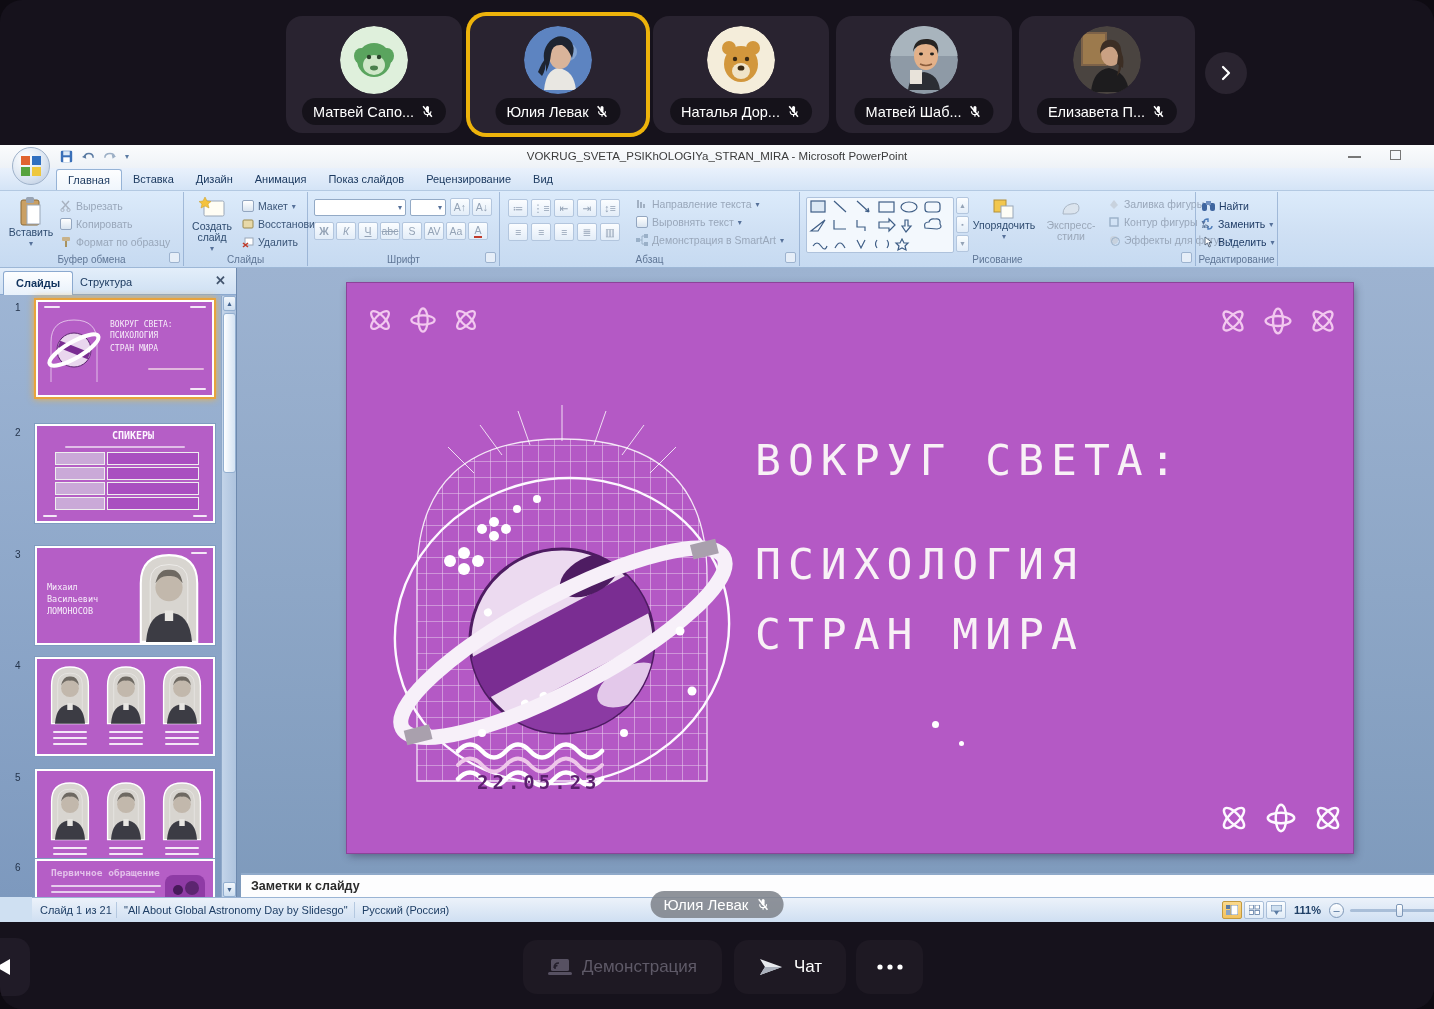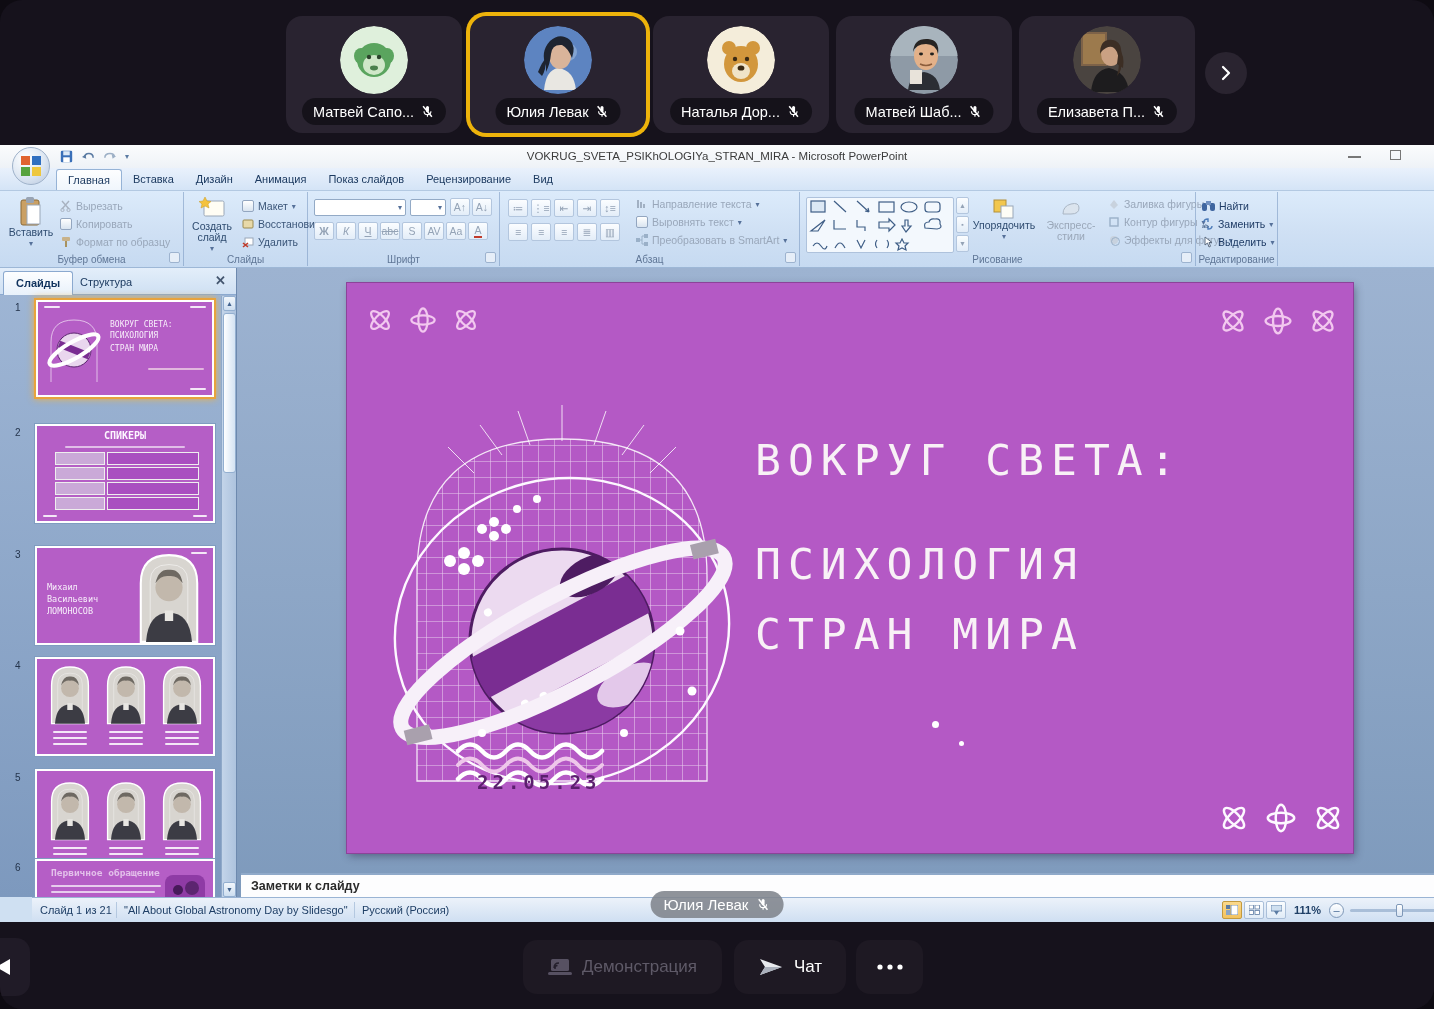--- a/index.html
+++ b/index.html
@@ -437,21 +437,21 @@
           <span>Выровнять текст</span>
             <span class="caret">▾</span>
         </div>
         <div class="rb-small dis" style="left:136px;top:42px">
           <svg width="12" height="12" viewBox="0 0 12 12">
               <rect x="0" y="4" width="4" height="4" fill="#9ab0c8"></rect>
               <rect x="8" y="0" width="4" height="4" fill="#9ab0c8"></rect>
               <rect x="8" y="8" width="4" height="4" fill="#9ab0c8"></rect>
               <path d="M4 6 H6 M6 2 H8 M6 10 H8 M6 2 V10" stroke="#9ab0c8"></path>
             </svg>
-          <span>Преобразовать в SmartArt</span>
+          <span>Демонстрация в SmartArt</span>
             <span class="caret">▾</span>
         </div>
         <div class="rgroup-label">Абзац</div>
         <div class="launcher"></div>
       </div>
 
       <div class="rgroup" style="left:800px;width:396px">
         <div style="position:absolute;left:6px;top:5px;width:148px;height:56px;border:1px solid #aec2dc;background:#f3f8fd;border-radius:2px">
           <svg width="146" height="54" viewBox="0 0 146 54">
             <g stroke="#3f5e86" fill="none" stroke-width="1.2">
@@ -563,21 +563,21 @@
             <div class="tbar" style="left:110px;top:66px;width:56px;background:#e2b7de"></div>
             <div class="tbar" style="left:6px;top:4px;width:16px"></div>
               <div class="tbar" style="right:6px;top:4px;width:16px"></div>
             <div class="tbar" style="right:6px;bottom:5px;width:16px"></div>
           </div>
         </div>
 
         <div class="thumb-num" style="top:159px">2</div>
         <div class="thumb" style="top:155px">
           <div class="tcanvas">
-            <div style="position:absolute;left:0;top:4px;width:100%;text-align:center;font-family:'DejaVu Sans Mono',monospace;font-weight:bold;font-size:10px;color:#fdf6ff">СПИКЕРЫ</div>
+            <div style="position:absolute;left:8px;top:4px;width:100%;text-align:center;font-family:'DejaVu Sans Mono',monospace;font-weight:bold;font-size:10px;color:#fdf6ff">СПИКЕРЫ</div>
             <div class="tbar" style="left:28px;top:20px;width:120px;height:1.5px;opacity:.7"></div>
             <div style="position:absolute;left:18px;top:26px">
               <div style="display:grid;grid-template-columns:50px 92px;gap:2px">
                 <div style="height:13px;background:#caa9d8;border:1px solid #eee"></div>
                   <div style="height:13px;background:#a94fc0;border:1px solid #eee"></div>
                 <div style="height:13px;background:#caa9d8;border:1px solid #eee"></div>
                   <div style="height:13px;background:#a94fc0;border:1px solid #eee"></div>
                 <div style="height:13px;background:#caa9d8;border:1px solid #eee"></div>
                   <div style="height:13px;background:#a94fc0;border:1px solid #eee"></div>
                 <div style="height:13px;background:#caa9d8;border:1px solid #eee"></div>

